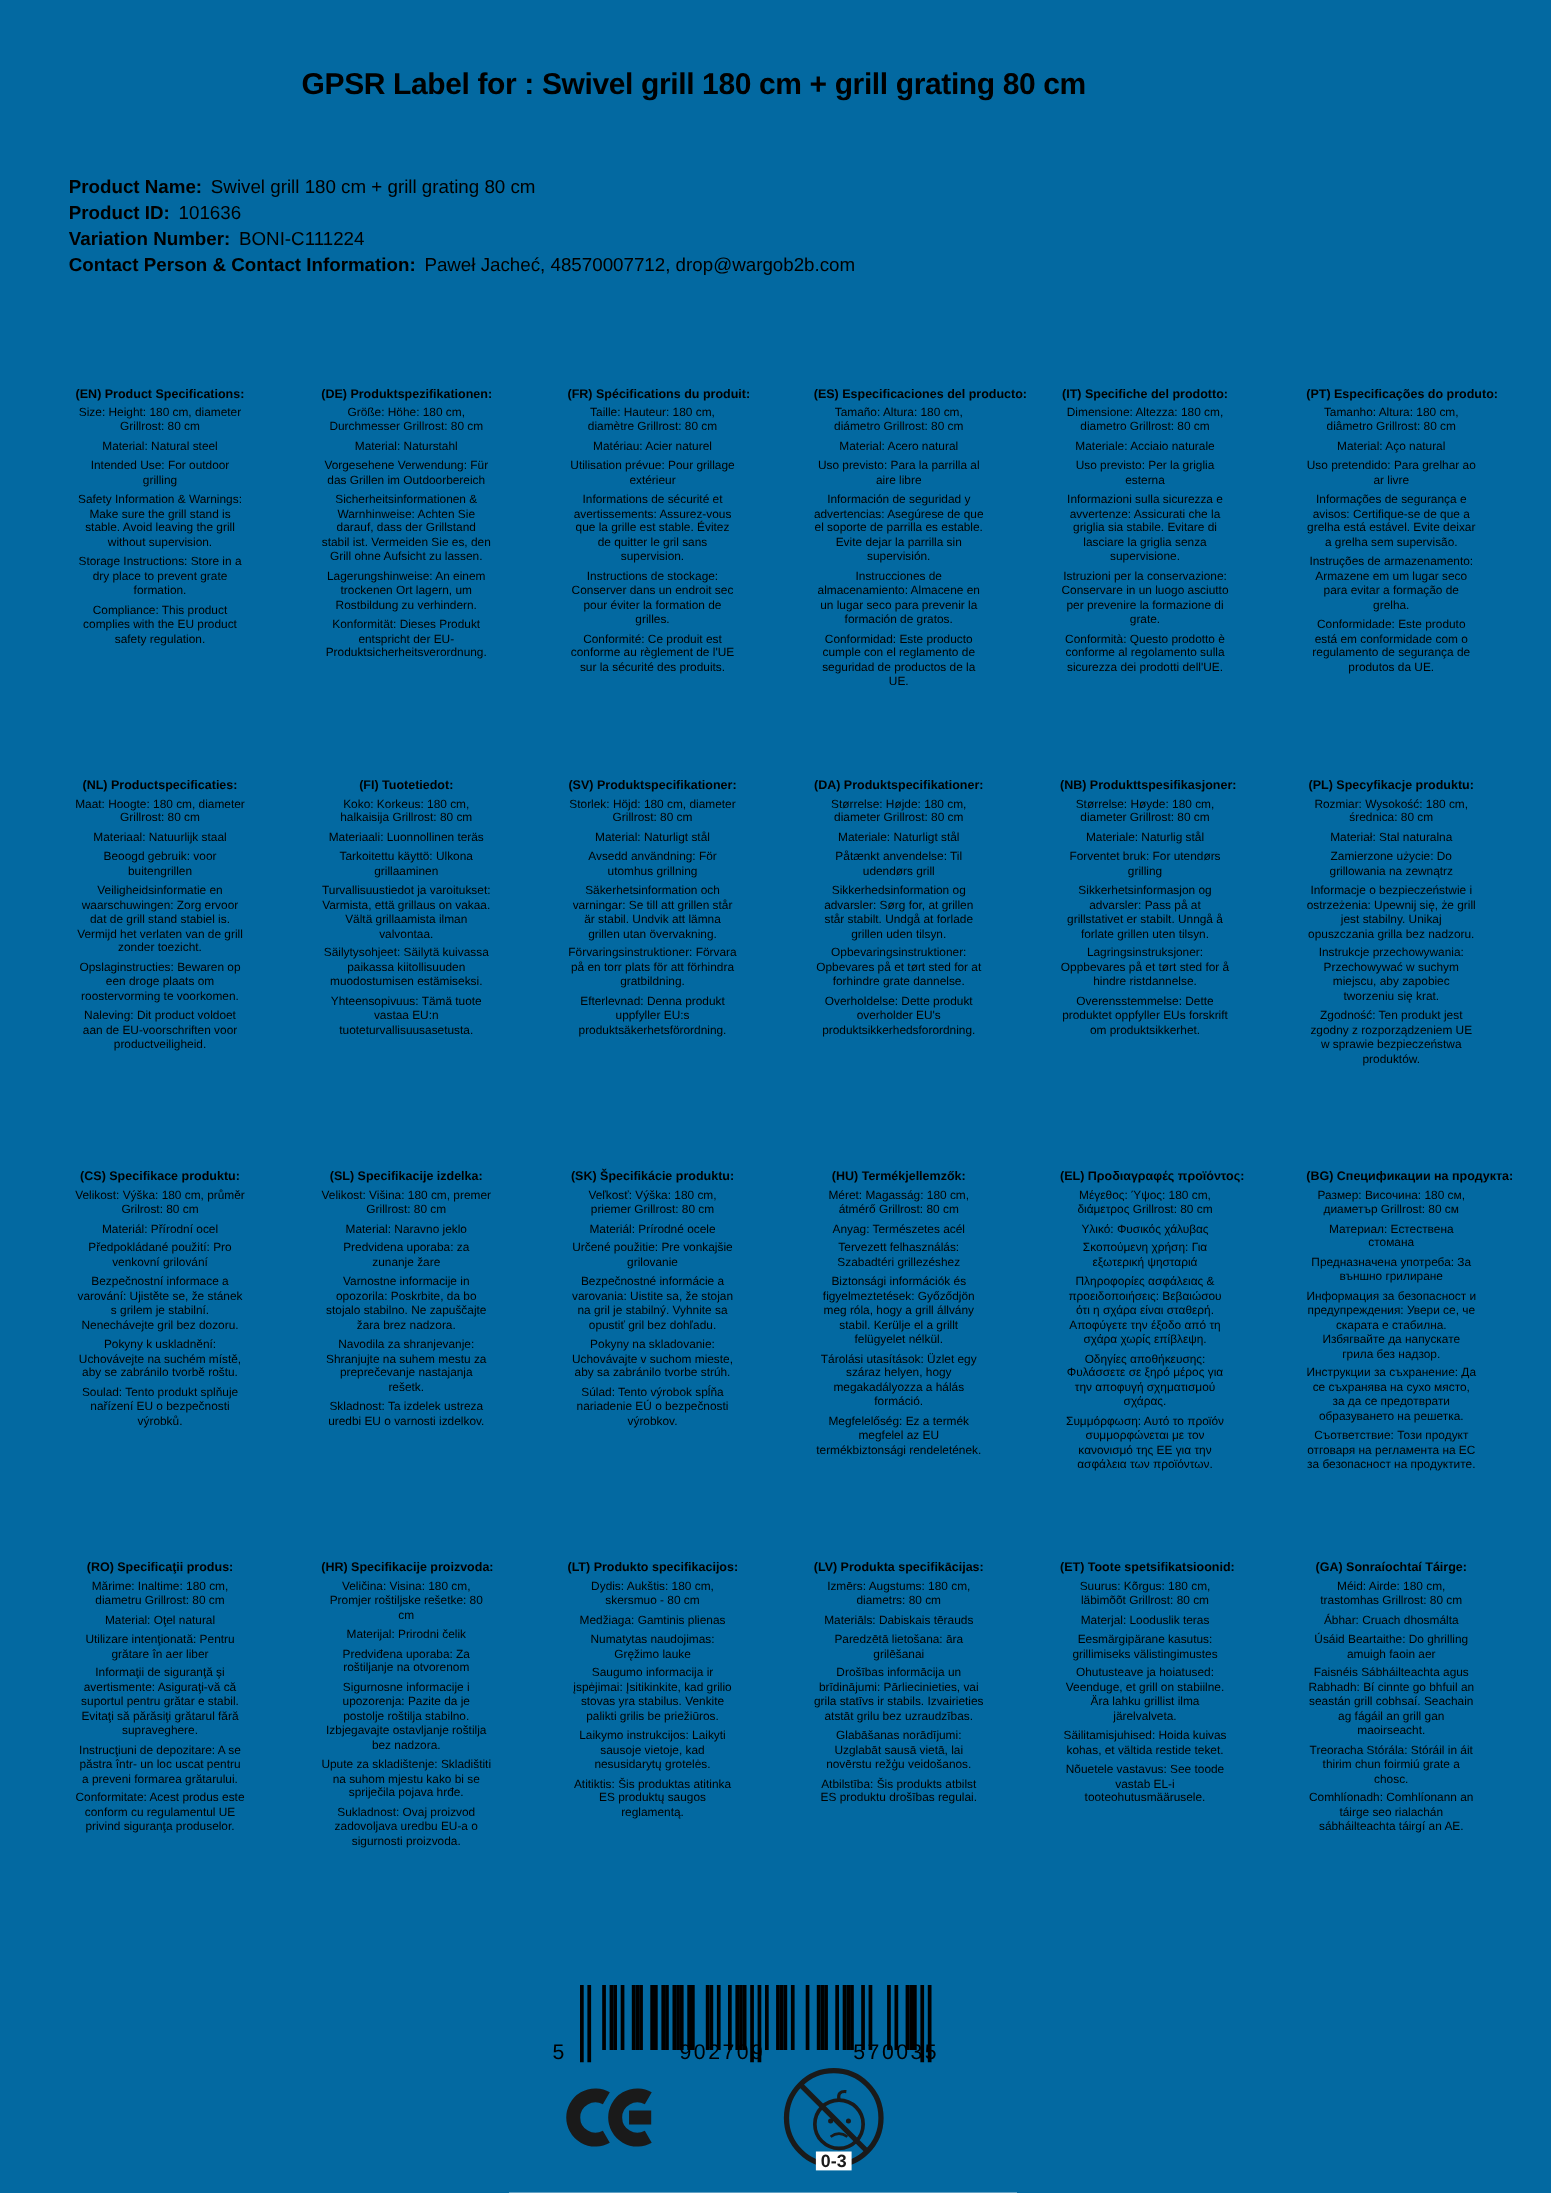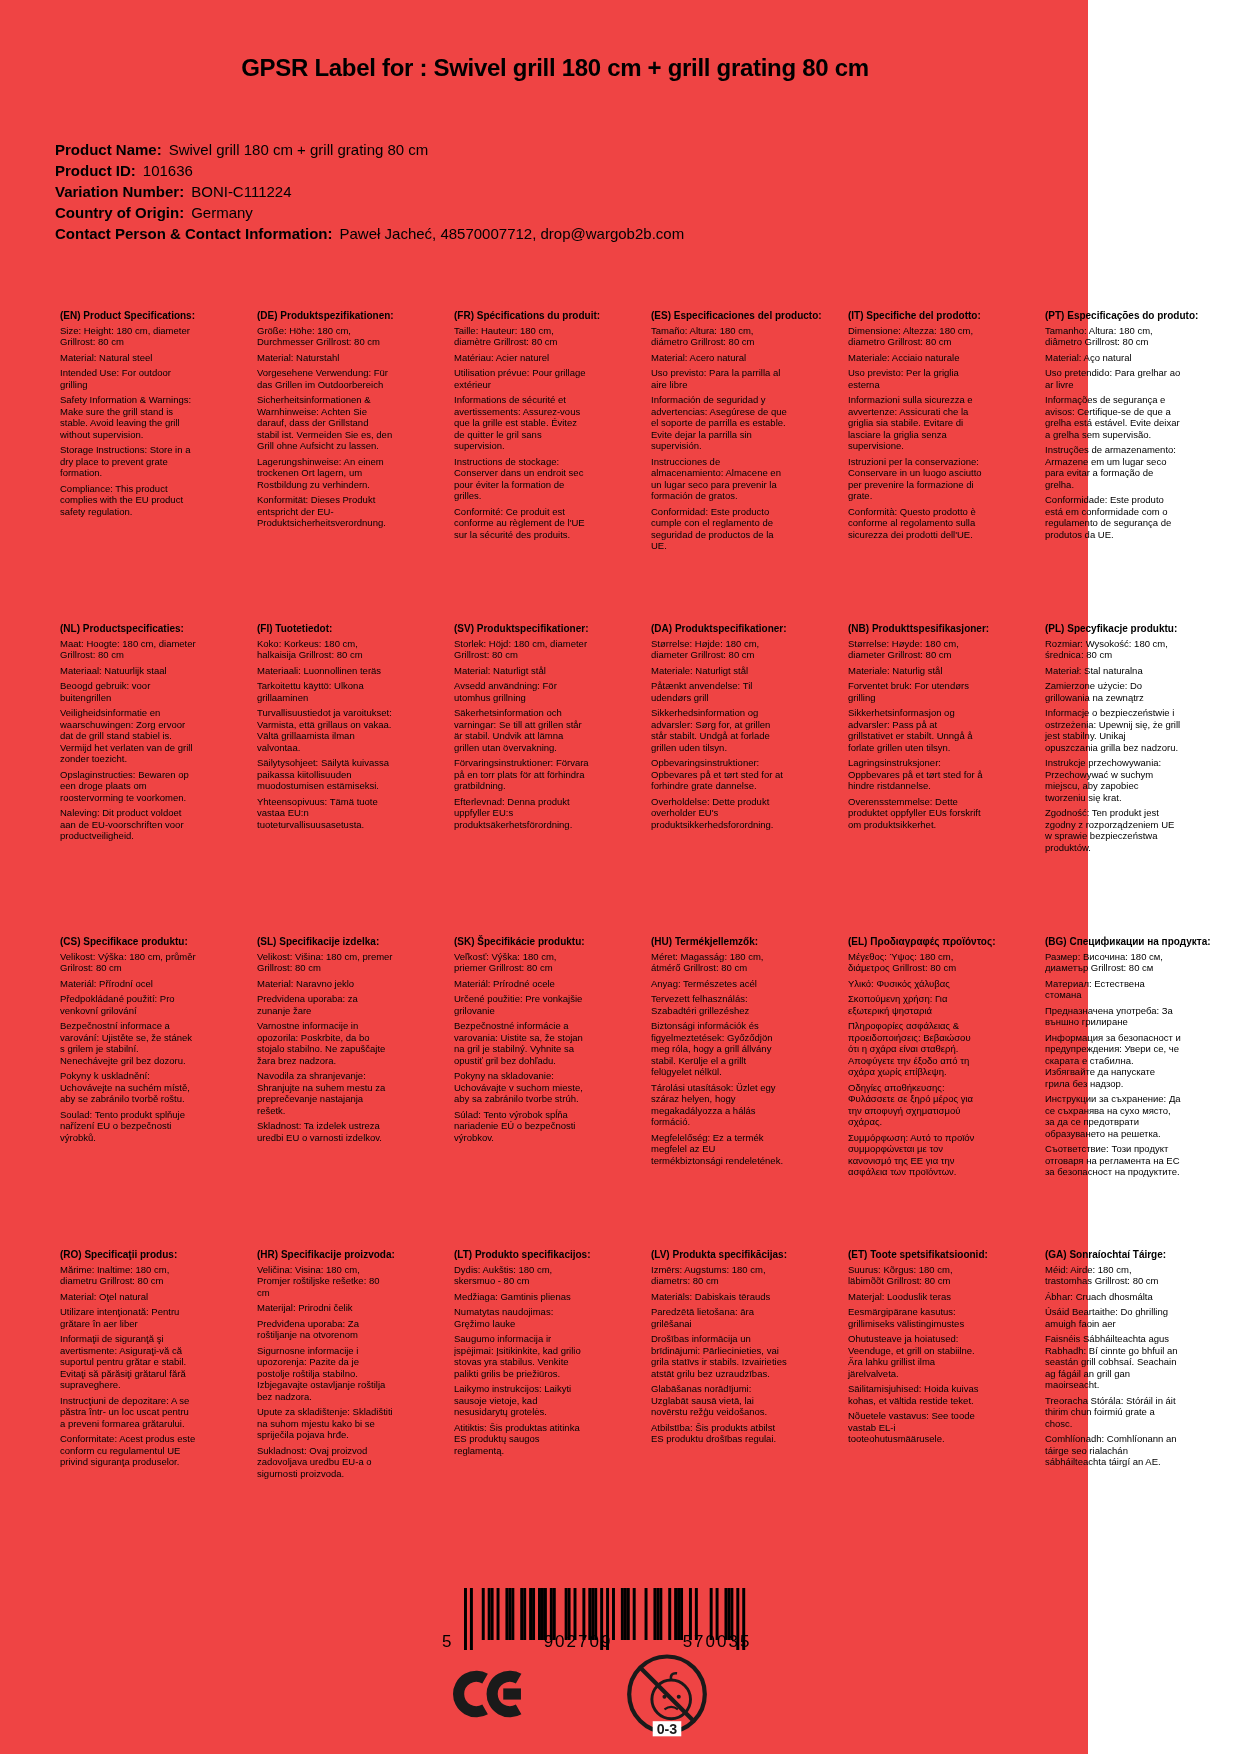--- a/index.html
+++ b/index.html
@@ -1,29 +1,29 @@
 <!DOCTYPE html>
 <html><head>
 <meta charset="utf-8">
 <style>
   html,body{margin:0;padding:0;background:#fff;}
   body{width:1241px;height:1754px;overflow:hidden;
        font-family:"Liberation Sans",sans-serif;color:#000;}
-  .page{position:relative;width:1088px;height:1754px;background:#ef4444;}
+  .page{position:relative;width:1241px;height:1754px;background:#0369a1;}
 
   .title{position:absolute;top:54px;left:0;width:1110px;margin:0;
          text-align:center;font-size:24px;font-weight:bold;letter-spacing:-0.3px;}
 
   .product-info{position:absolute;left:55px;top:139px;line-height:21px;font-size:15px;}
   .pi-label{font-weight:bold;}
   .pi-value{margin-left:7px;font-weight:normal;}
 
   .blocks-grid{position:absolute;left:60px;top:310px;
                display:grid;grid-template-columns:repeat(6,136px);
-               column-gap:61px;grid-auto-rows:313px;}
+               column-gap:61px;grid-auto-rows:313px;text-align:center;}
   .block{font-size:9.5px;line-height:11.5px;overflow:visible;}
   .block h3{font-size:10px;font-weight:bold;margin:0 0 3px 0;white-space:nowrap;}
   .block p{margin:0 0 4px 0;}
 
   .barcode{position:absolute;left:442px;top:1588px;width:310px;height:72px;}
   .bc-prefix{position:absolute;left:0;top:44px;font-size:17px;}
   .bc-svg{position:absolute;left:22px;top:0;}
   .bc-left{position:absolute;left:76px;top:44px;width:120px;text-align:center;
            font-size:17px;letter-spacing:2px;background:transparent;}
   .bc-right{position:absolute;left:215px;top:44px;width:120px;text-align:center;
@@ -37,21 +37,20 @@
 <body>
 
 <div class="page">
 
   <h1 class="title">GPSR Label for : Swivel grill 180 cm + grill grating 80 cm</h1>
 
   <div class="product-info" id="product-info">
       <div><span class="pi-label">Product Name:</span><span class="pi-value">Swivel grill 180 cm + grill grating 80 cm</span></div>
       <div><span class="pi-label">Product ID:</span><span class="pi-value">101636</span></div>
       <div><span class="pi-label">Variation Number:</span><span class="pi-value">BONI-C111224</span></div>
-      <div><span class="pi-label">Country of Origin:</span><span class="pi-value">Germany</span></div>
       <div><span class="pi-label">Contact Person &amp; Contact Information:</span><span class="pi-value">Paweł Jacheć, 48570007712, drop@wargob2b.com</span></div>
     </div>
 
   <div class="blocks-grid" id="blocks-grid">
       <div class="block">
         <h3>(EN) Product Specifications:</h3>
         <p>Size: Height: 180 cm, diameter Grillrost: 80 cm</p>
         <p>Material: Natural steel</p>
         <p>Intended Use: For outdoor grilling</p>
         <p>Safety Information &amp; Warnings: Make sure the grill stand is stable. Avoid leaving the grill without supervision.</p>

